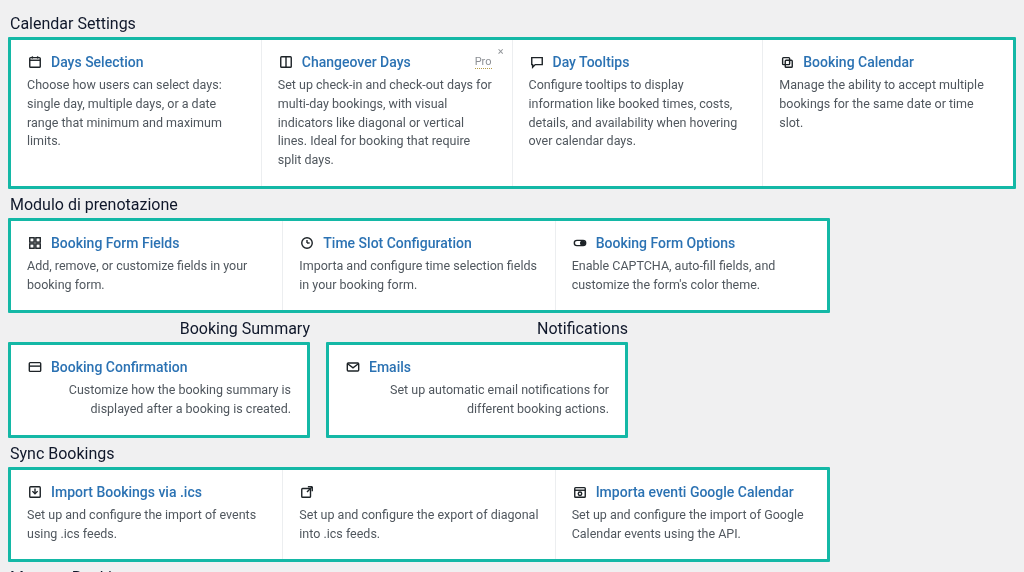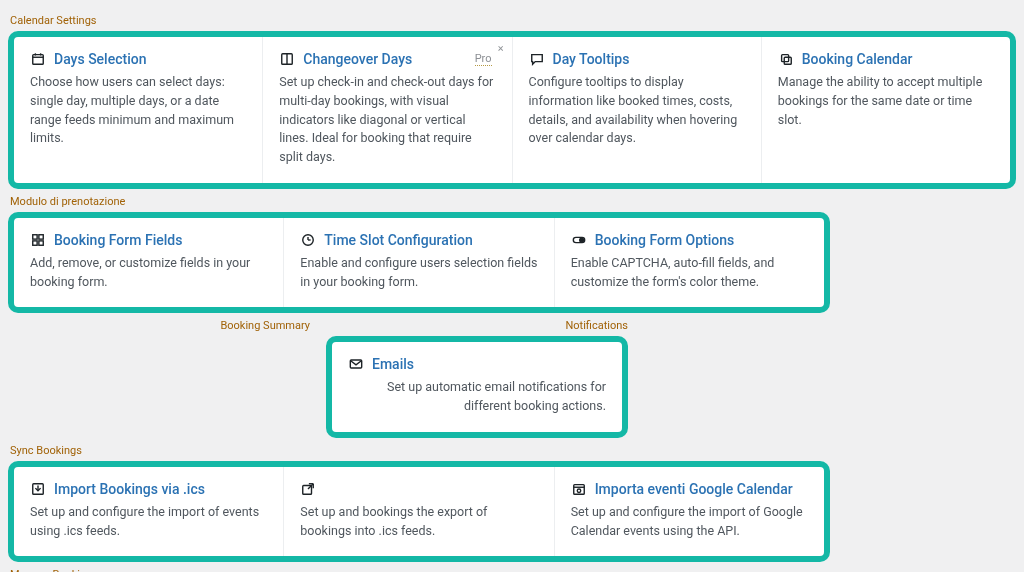--- a/index.html
+++ b/index.html
@@ -5,29 +5,29 @@
 * { box-sizing: border-box; margin: 0; padding: 0; }
 body {
   font-family: -apple-system, BlinkMacSystemFont, "Segoe UI", Roboto, Helvetica, Arial, sans-serif;
   background: #f0f0f1;
   color: #3c434a;
   font-size: 13px;
   padding: 8px;
   width: 1024px;
 }
 .section-title {
-  color: #a16207;
-  font-size: 11px;
+  color: #0f172a;
+  font-size: 16px;
   font-weight: 400;
   margin: 6px 0 4px 2px;
 }
 .panel {
   background: #fff;
-  border: 6px solid #14b8a6;
-  border-radius: 10px;
+  border: 3px solid #14b8a6;
+  border-radius: 1px;
   display: flex;
 }
 .cell {
   flex: 1 1 0;
   padding: 14px 16px 16px 16px;
   position: relative;
 }
 .cell + .cell {
   border-left: 1px solid #eceef0;
 }
@@ -94,21 +94,21 @@
             <svg viewBox="0 0 16 16">
               <rect x="2" y="3" width="12" height="11" rx="1"></rect>
               <line x1="2" y1="6" x2="14" y2="6"></line>
               <line x1="5" y1="1.5" x2="5" y2="4"></line>
               <line x1="11" y1="1.5" x2="11" y2="4"></line>
             </svg>
           </span>
         <a class="card-title">Days Selection</a>
       </div>
     </div>
-    <div class="card-desc">Choose how users can select days: single day, multiple days, or a date range feeds minimum and maximum limits.</div>
+    <div class="card-desc">Choose how users can select days: single day, multiple days, or a date range that minimum and maximum limits.</div>
   </div>
   <div class="cell">
     <span class="close-x">×</span>
     <div class="card-title-row">
       <div class="card-title-left">
         <span class="icon">
             <svg viewBox="0 0 16 16">
               <rect x="2" y="2" width="12" height="12" rx="1"></rect>
               <line x1="8" y1="2" x2="8" y2="14"></line>
             </svg>
@@ -172,41 +172,57 @@
         <span class="icon">
             <svg viewBox="0 0 16 16">
               <circle cx="8" cy="8" r="6"></circle>
               <line x1="8" y1="8" x2="8" y2="4.5"></line>
               <line x1="8" y1="8" x2="11" y2="8"></line>
             </svg>
           </span>
         <a class="card-title">Time Slot Configuration</a>
       </div>
     </div>
-    <div class="card-desc">Enable and configure users selection fields in your booking form.</div>
+    <div class="card-desc">Importa and configure time selection fields in your booking form.</div>
   </div>
   <div class="cell">
     <div class="card-title-row">
       <div class="card-title-left">
         <span class="icon">
             <svg viewBox="0 0 16 16">
               <rect x="1.5" y="5" width="13" height="6" rx="3"></rect>
               <circle cx="11" cy="8" r="2.2" fill="currentColor"></circle>
             </svg>
           </span>
         <a class="card-title">Booking Form Options</a>
       </div>
     </div>
     <div class="card-desc">Enable CAPTCHA, auto-fill fields, and customize the form's color theme.</div>
   </div>
 </div>
 
 <div class="row">
   <div class="col" style="max-width:302px">
     <div class="section-title">Booking Summary</div>
+    <div class="panel">
+      <div class="cell">
+        <div class="card-title-row">
+          <div class="card-title-left">
+            <span class="icon">
+                <svg viewBox="0 0 16 16">
+                  <rect x="1.5" y="3" width="13" height="10" rx="1"></rect>
+                  <line x1="1.5" y1="7" x2="14.5" y2="7"></line>
+                </svg>
+              </span>
+            <a class="card-title">Booking Confirmation</a>
+          </div>
+        </div>
+        <div class="card-desc">Customize how the booking summary is displayed after a booking is created.</div>
+      </div>
+    </div>
   </div>
   <div class="col" style="max-width:302px">
     <div class="section-title">Notifications</div>
     <div class="panel">
       <div class="cell">
         <div class="card-title-row">
           <div class="card-title-left">
             <span class="icon">
                 <svg viewBox="0 0 16 16">
                   <rect x="1.5" y="3.5" width="13" height="9" rx="1"></rect>
@@ -245,21 +261,21 @@
         <span class="icon">
             <svg viewBox="0 0 16 16">
               <rect x="2" y="4" width="10" height="10" rx="1"></rect>
               <line x1="9" y1="2" x2="14" y2="2"></line>
               <line x1="14" y1="2" x2="14" y2="7"></line>
               <line x1="14" y1="2" x2="8" y2="8"></line>
             </svg>
           </span>
       </div>
     </div>
-    <div class="card-desc">Set up and bookings the export of bookings into .ics feeds.</div>
+    <div class="card-desc">Set up and configure the export of diagonal into .ics feeds.</div>
   </div>
   <div class="cell">
     <div class="card-title-row">
       <div class="card-title-left">
         <span class="icon">
             <svg viewBox="0 0 16 16">
               <rect x="2" y="3" width="12" height="11" rx="1"></rect>
               <line x1="2" y1="6" x2="14" y2="6"></line>
               <circle cx="8" cy="10" r="2"></circle>
             </svg>

